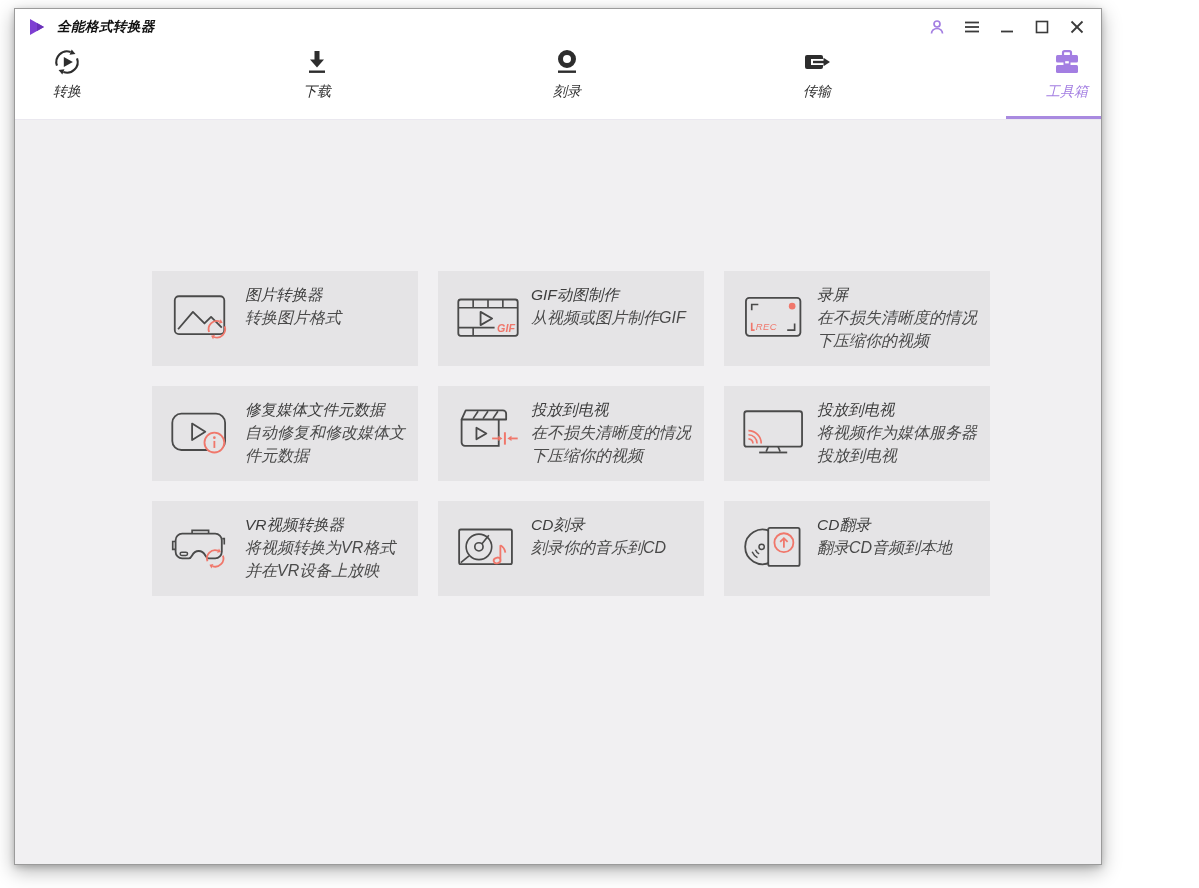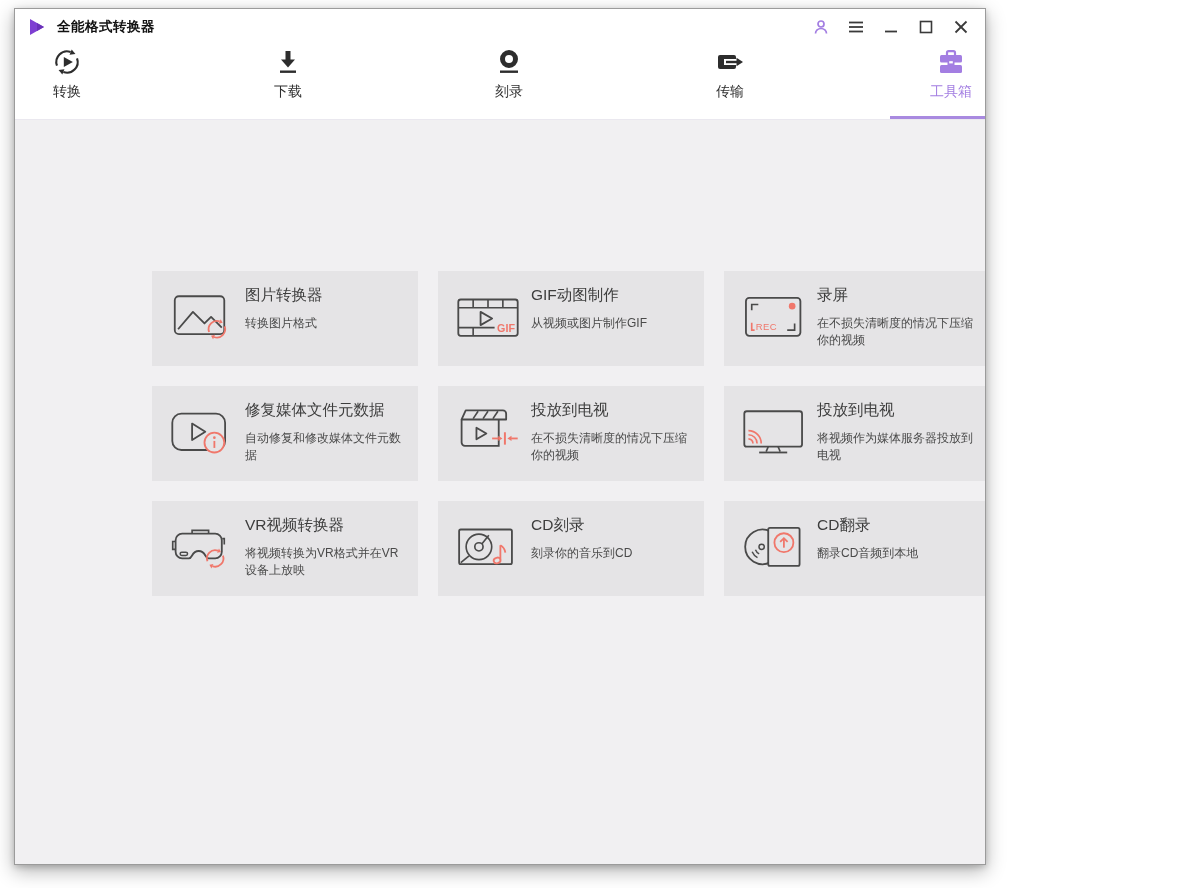--- a/index.html
+++ b/index.html
@@ -5,25 +5,26 @@
   * { margin:0; padding:0; box-sizing:border-box; }
   html,body { width:1199px; height:888px; }
   body {
     font-family:"Liberation Sans","DejaVu Sans",sans-serif;
     background:#ffffff;
     position:relative;
     overflow:hidden;
   }
   .window {
     position:absolute; left:14px; top:8px;
-    width:972px; height:857px;
+    width:1088px; height:857px;
     background:#0ea5e9;
     border:1px solid #9b9b9b;
     box-shadow:0 6px 18px rgba(0,0,0,0.30), 0 2px 6px rgba(0,0,0,0.18);
     overflow:hidden;
+    font-style:italic;
   }
   
   .header { position:relative; height:110px; background:#ffffff; }
   .titlebar {
     position:absolute; top:0; left:0; right:0; height:36px;
     display:flex; align-items:center; padding:0 14px;
   }
   .logo { width:16px; height:18px; margin-right:12px; flex:0 0 auto; }
   .app-title { font-size:13.5px; font-weight:bold; color:#111; letter-spacing:0.5px; }
   .tb-controls { margin-left:auto; display:flex; align-items:center; gap:15px; }
@@ -58,21 +59,21 @@
   }
   .card {
     background:#e5e4e6;
     display:flex; align-items:center;
     padding-left:17px;
     cursor:default;
   }
   .card-icon { width:66px; height:56px; flex:0 0 auto; display:flex; align-items:center; justify-content:center; }
   .card-text { margin-left:10px; width:160px; align-self:flex-start; padding-top:14px; }
   .card-title { font-size:15.5px; color:#3d3d3d; white-space:nowrap; }
-  .card-desc { margin-top:9px; font-size:12px; color:#4a4a4a; line-height:1.45; }
+  .card-desc { margin-top:0; font-size:16px; color:#4a4a4a; line-height:1.45; }
   svg { display:block; }
   svg text { font-family:"Liberation Sans","DejaVu Sans",sans-serif; }
 </style>
 </head>
 <body>
 
 <div class="window">
 
   <div class="header">
     <div class="titlebar">

